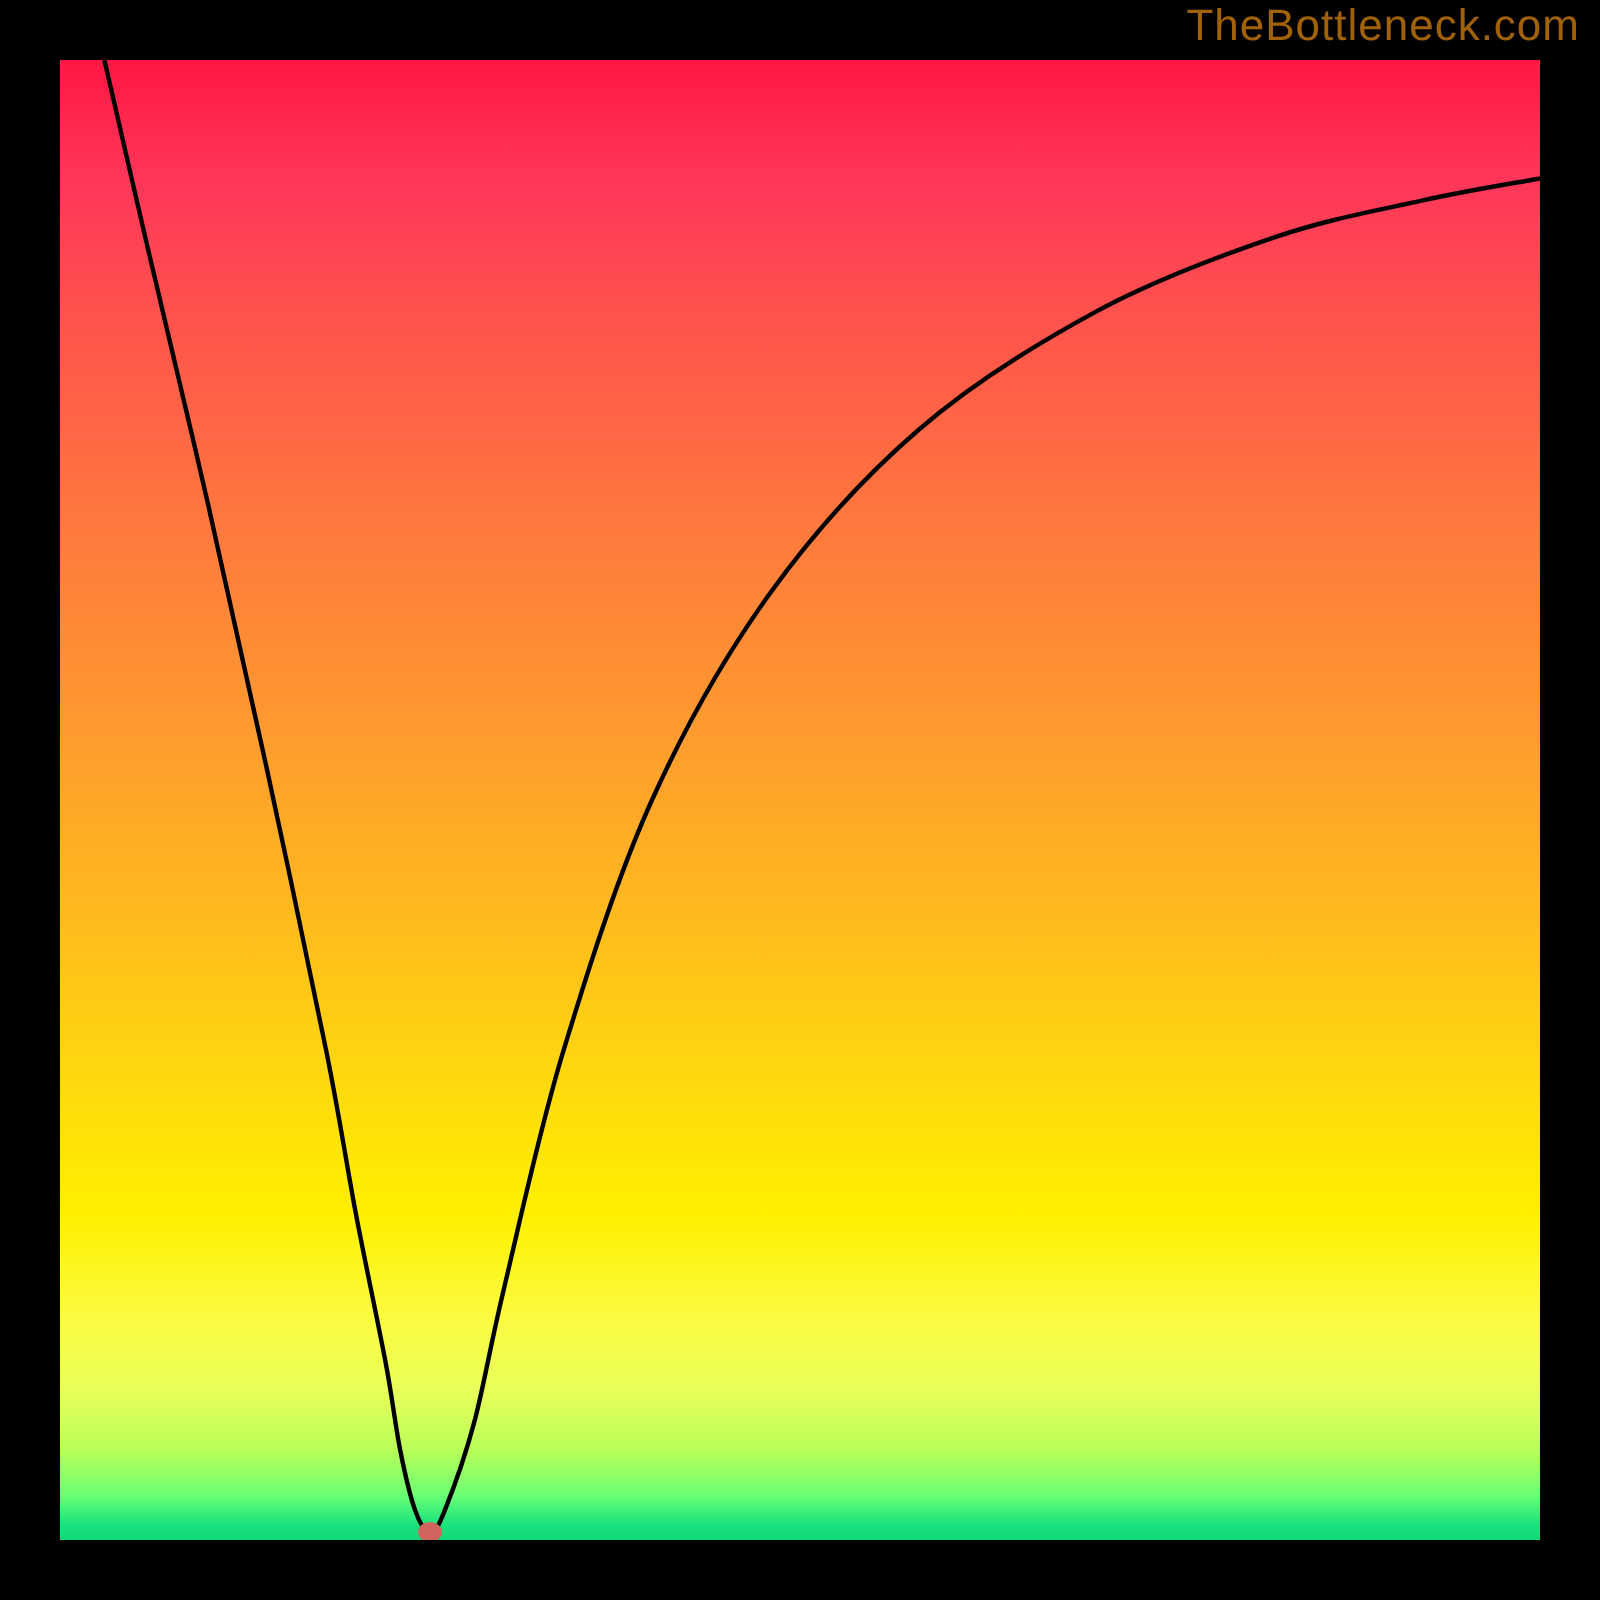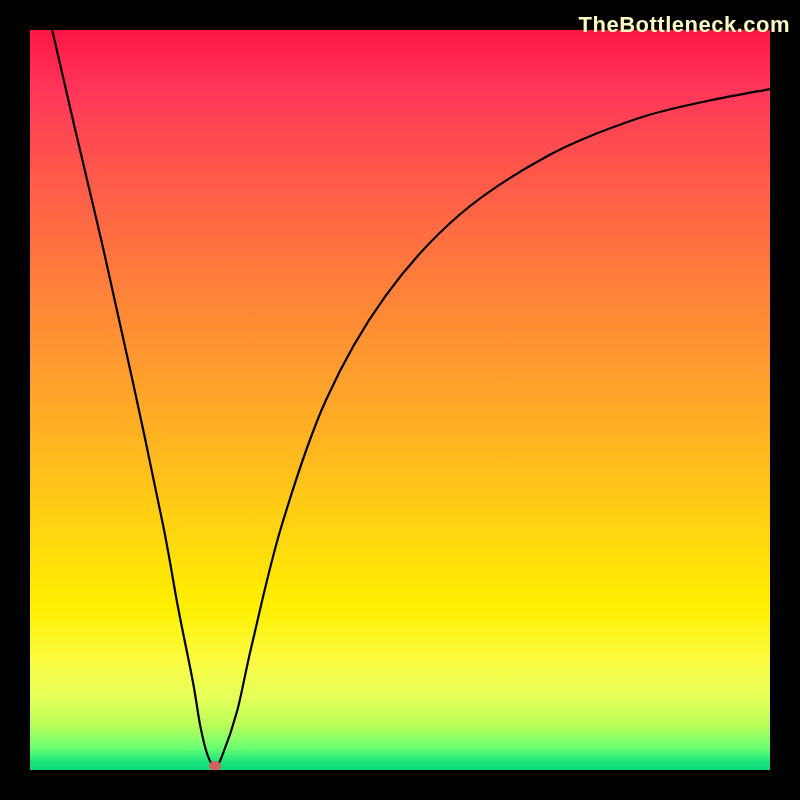--- a/index.html
+++ b/index.html
@@ -12,25 +12,25 @@
     font-family: Arial, Helvetica, sans-serif;
   }
   .frame {
     position: relative;
     width: 800px;
     height: 800px;
     background: #000;
   }
   .watermark {
     position: absolute;
-    top: 12px;
+    top: 0;
     right: 10px;
-    color: #fef9c3;
+    color: #a16207;
     font-size: 22px;
-    font-weight: 700;
+    font-weight: 400;
     letter-spacing: 0.5px;
     z-index: 30;
   }
   .plot-area {
     position: absolute;
     left: 30px;
     top: 30px;
     width: 740px;
     height: 740px;
     overflow: hidden;

